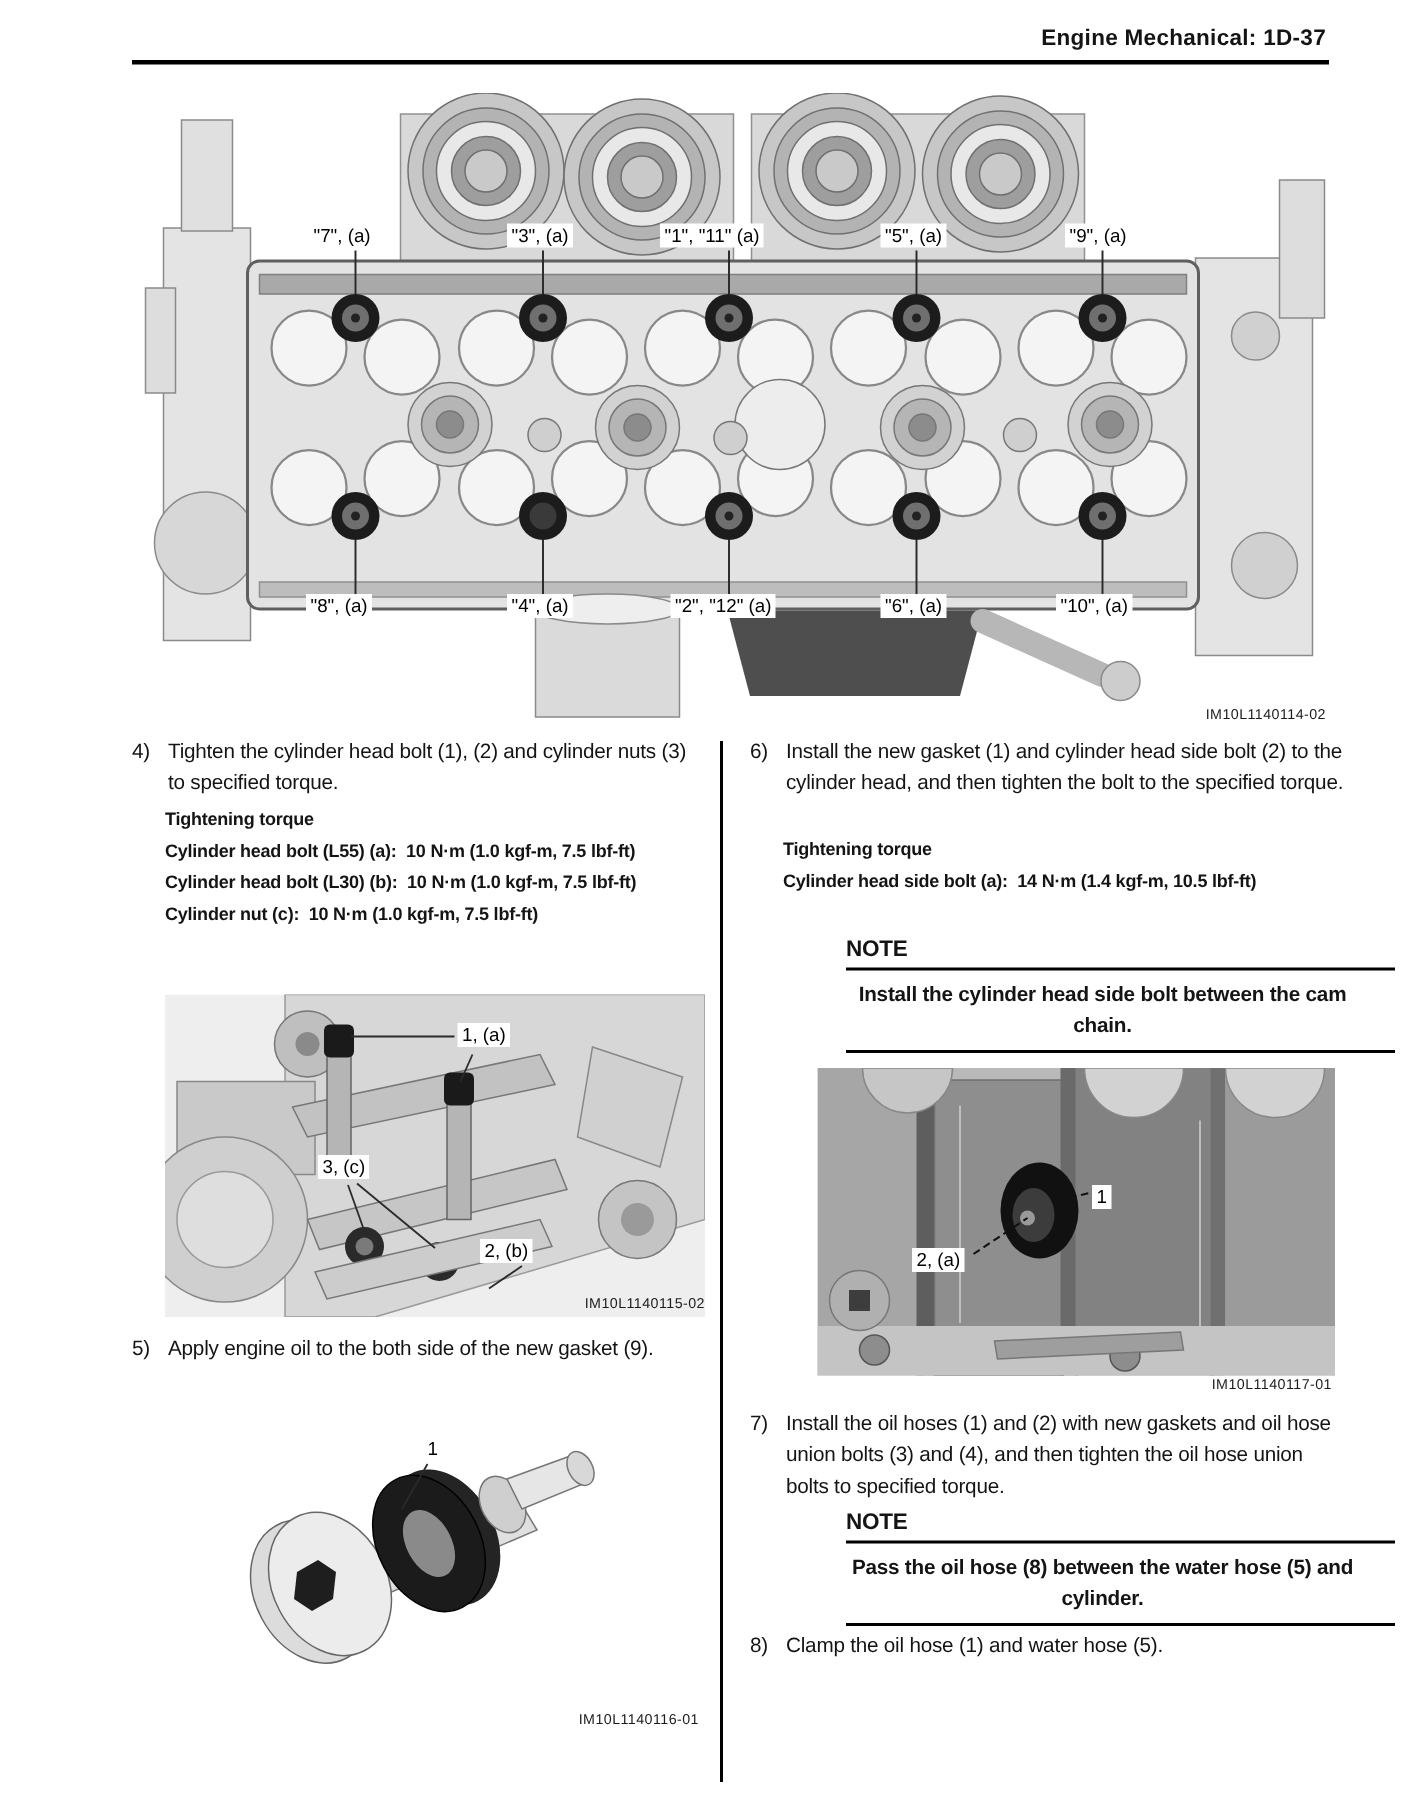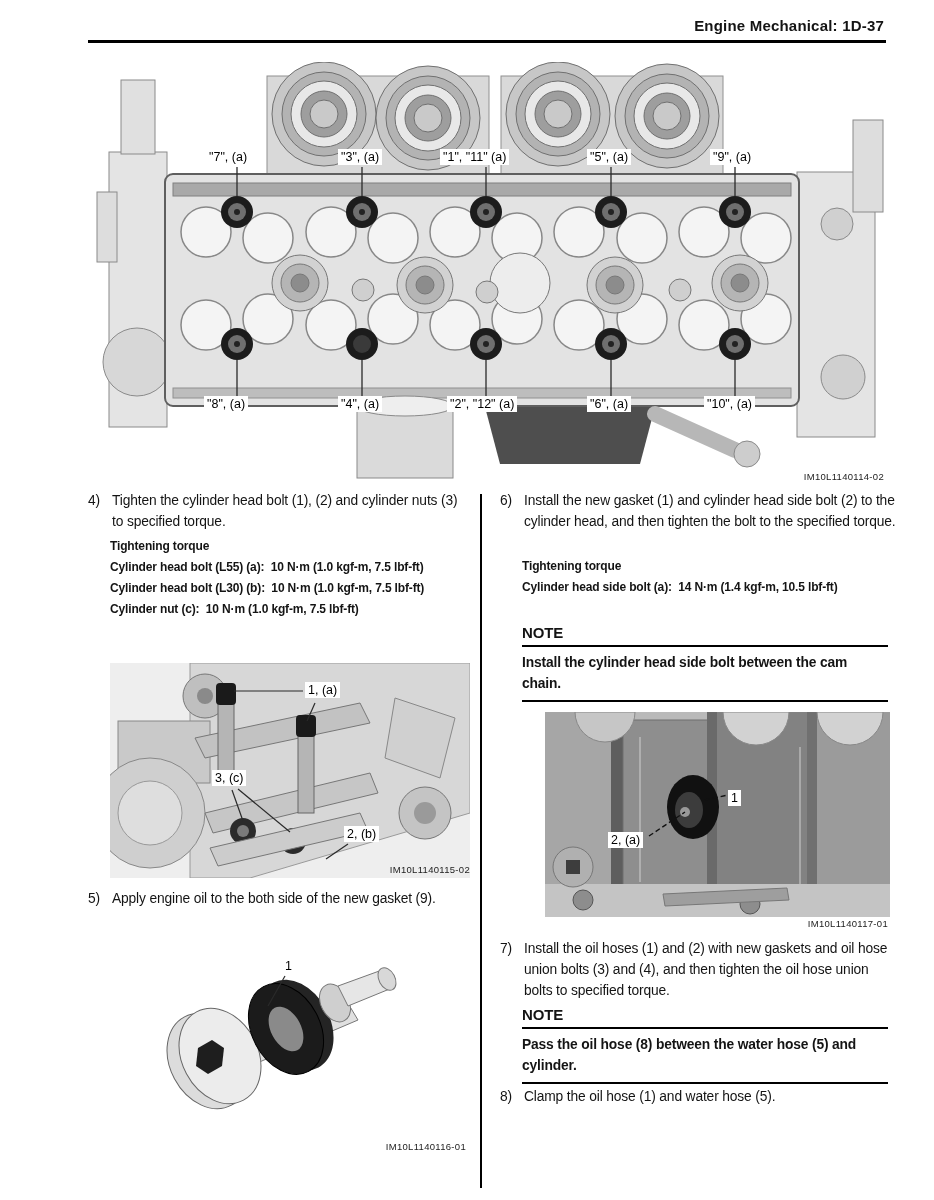--- a/index.html
+++ b/index.html
@@ -12,24 +12,24 @@
   .hdr-title { position:absolute; top:17px; right:50px; font-size:15px; font-weight:bold; letter-spacing:0.2px; }
   .hdr-title .pg { }
   .hdr-rule { position:absolute; top:40px; left:88px; right:48px; height:3px; background:#000; }
 
   
   .step { position:absolute; display:flex; font-size:13.8px; line-height:21px; letter-spacing:-0.15px; }
   .step .num { width:24px; flex:none; }
   .step .txt { flex:1; }
   .torque { position:absolute; font-size:12px; line-height:21px; font-weight:bold; letter-spacing:-0.15px; }
   .torque .spec { white-space:pre-wrap; }
-  .note { position:absolute; font-size:13.8px; letter-spacing:-0.15px; }
+  .note { position:absolute; font-size:13.8px; letter-spacing:-0.15px;margin-left:42px; }
   .note .nh { font-weight:bold; font-size:15px; line-height:18px; }
   .note .nr { height:2px; background:#000; margin-top:3px; }
-  .note .nt { font-weight:bold; line-height:21px; margin-top:5px; width:342px; }
+  .note .nt { font-weight:bold; line-height:21px; margin-top:5px; width:342px;text-align:center; }
   .note .nr2 { height:2px; background:#000; margin-top:6px; }
 
   
   .figlabel {
     position:absolute; background:#fff; padding:0 3px; font-size:12.5px; line-height:16px;
     color:#000; white-space:nowrap;
   }
   .figcode { position:absolute; font-size:9.5px; color:#1c1c1c; letter-spacing:0.3px;margin-left:33px; }
   .divider { position:absolute; left:480px; top:494px; width:2px; height:694px; background:#000; }
   svg { display:block; }
@@ -272,21 +272,21 @@
         <line x1="193" y1="28" x2="124" y2="28"></line>
         <line x1="205" y1="40" x2="197" y2="58"></line>
         <line x1="122" y1="127" x2="133" y2="158"></line>
         <line x1="128" y1="126" x2="180" y2="169"></line>
         <line x1="238" y1="181" x2="216" y2="196"></line>
       </g>
     </svg>
   </div>
   <div class="figlabel" style="left:305px;top:682px;">1, (a)</div>
   <div class="figlabel" style="left:212px;top:770px;">3, (c)</div>
-  <div class="figlabel" style="left:344px;top:826px;">2, (b)</div>
+  <div class="figlabel" style="left:320px;top:826px;">2, (b)</div>
   <div class="figcode" style="top:864px;right:464px;">IM10L1140115-02</div>
 
   <div class="step" style="left:88px;top:888px;width:384px;">
     <span class="num">5)</span>
     <span class="txt">Apply engine oil to the both side of the new gasket (9).</span>
   </div>
 
   <div style="position:absolute;left:150px;top:948px;width:330px;height:200px;">
     <svg viewBox="0 0 330 200" width="330" height="200">
 

